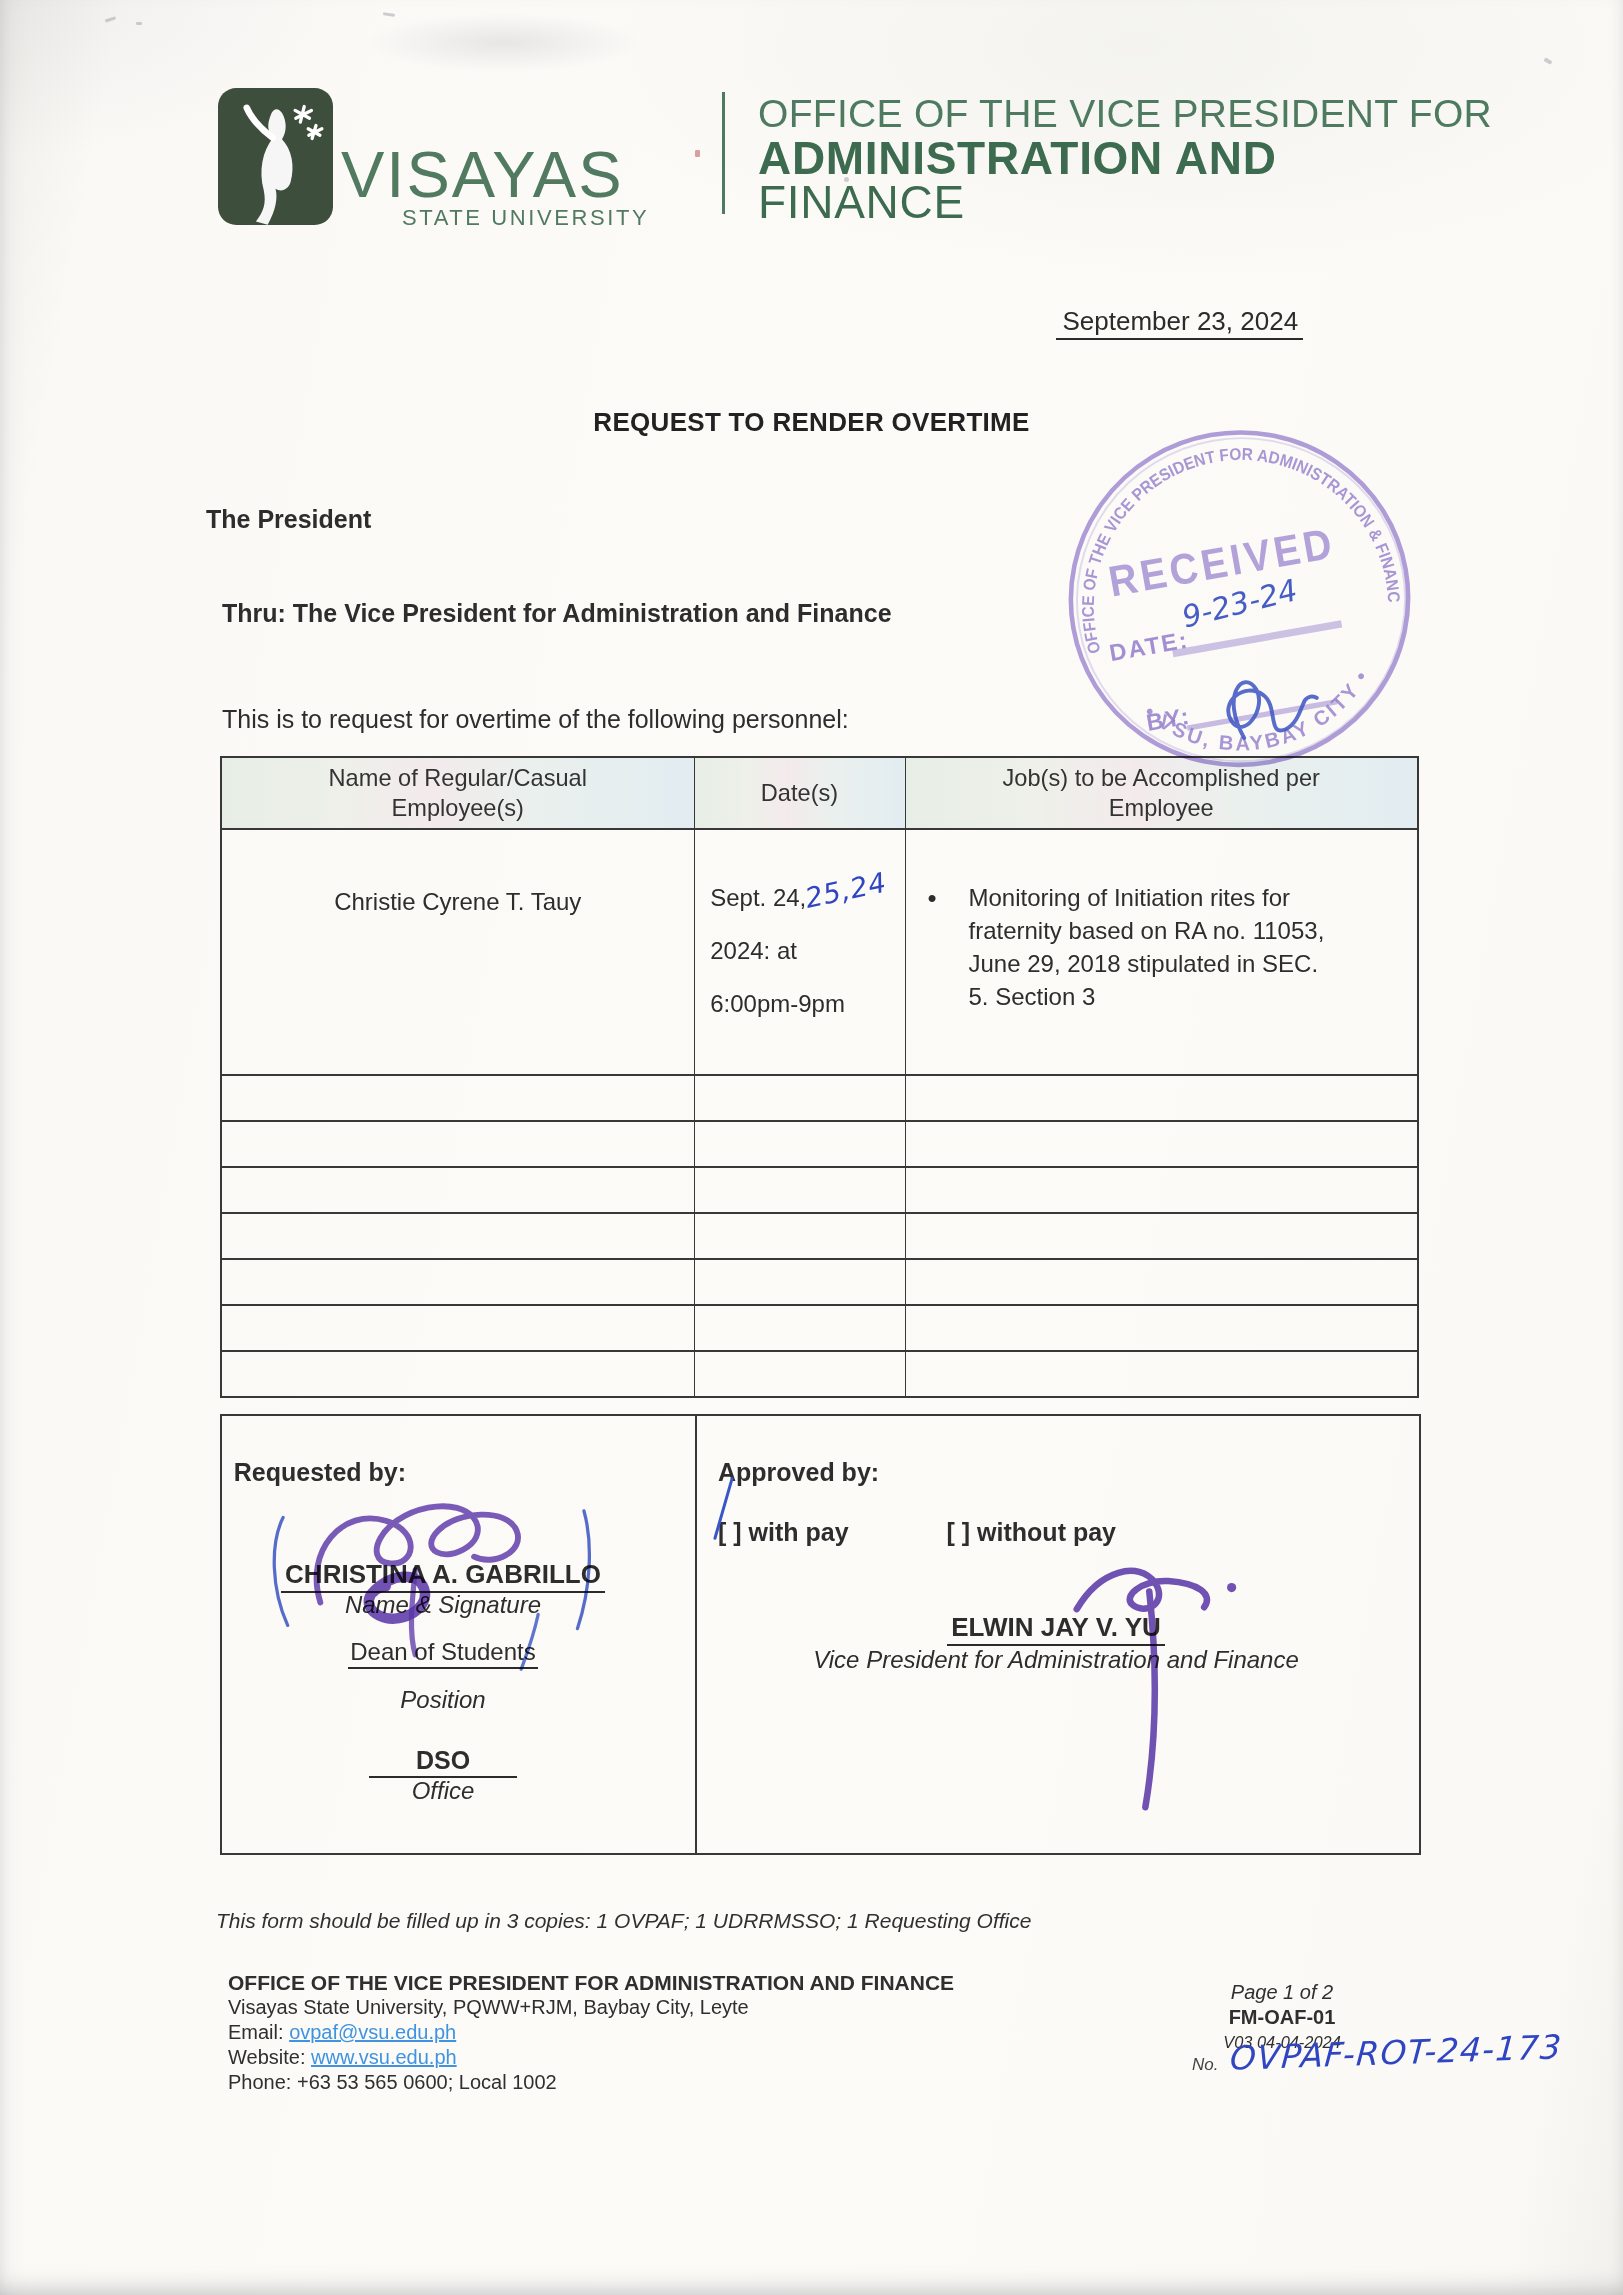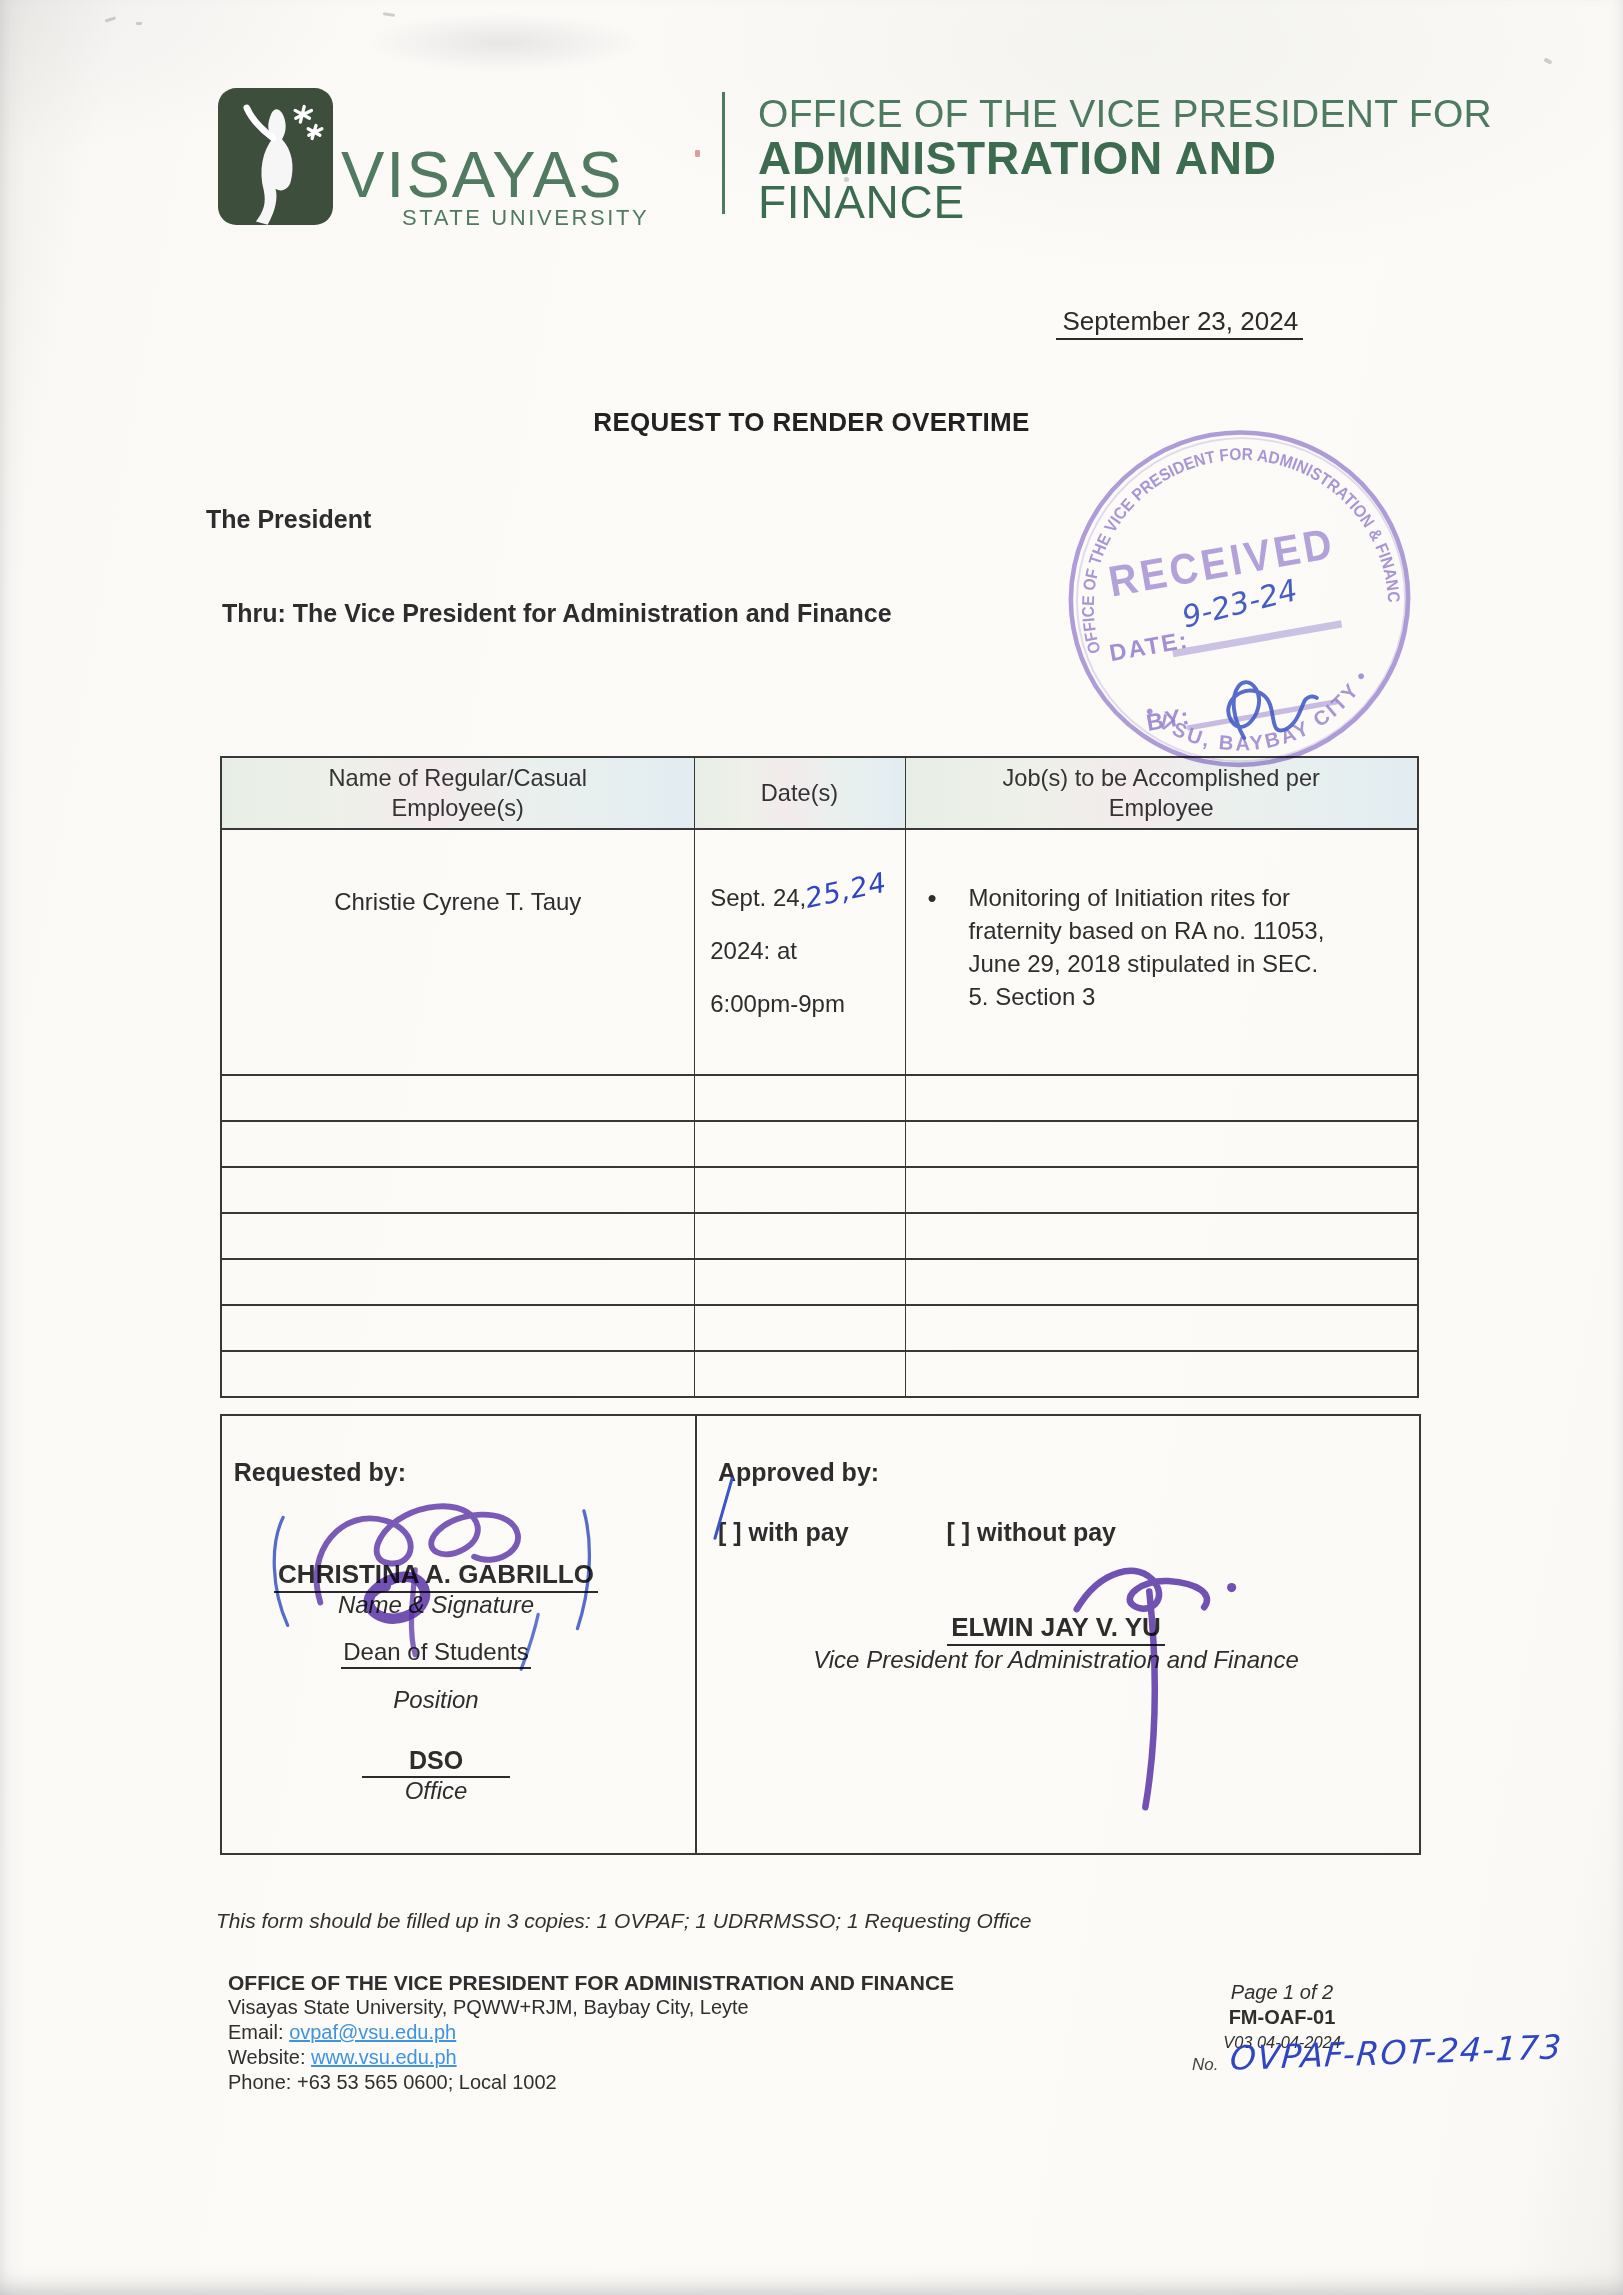--- a/index.html
+++ b/index.html
@@ -50,21 +50,21 @@
   td.cell-job{padding:51px 13px 0 22px;font-size:24px;}
   .job-flex{display:flex;}
   .job-bullet{width:41px;font-size:26px;line-height:35px;}
   .job-text{width:376px;line-height:33px;}
   
   .sig-box{left:220px;top:1414px;width:1197px;height:437px;border:2px solid #383838;}
   .sig-divider{left:473px;top:0;width:2px;height:100%;background:#383838;}
   .sig-label{font-size:25px;font-weight:bold;}
   .req-label{left:11.8px;top:42px;}
   .app-label{left:496px;top:42px;}
-  .cblock-l{left:4px;width:420px;text-align:center;}
+  .cblock-l{left:11px;width:420px;text-align:center;}
   .cblock-r{left:473px;width:722px;text-align:center;}
   .sig-name{font-size:26px;font-weight:bold;border-bottom:2.6px solid #2b2b2b;padding:0 3.9px 1.3px 3.9px;display:inline-block;}
   .sig-cap{font-size:24px;font-style:italic;}
   .sig-pos{font-size:24px;border-bottom:2px solid #2b2b2b;padding:0 2.6px 1.3px 2.6px;display:inline-block;}
   .sig-off{font-size:25px;font-weight:bold;border-bottom:2px solid #2b2b2b;padding:0 47px 1.3px 47px;display:inline-block;}
   .pay-row{left:496px;top:102px;font-size:25px;font-weight:bold;white-space:nowrap;}
   .pay-with{margin-right:98px;}
   .check-slash{left:722px;top:1476px;width:3.3px;height:65px;background:#3a55c8;transform:rotate(16deg);border-radius:2px;z-index:6;}
   
   .note{left:216px;top:1909px;font-size:21px;font-style:italic;color:#303030;}
@@ -112,20 +112,21 @@
   <div class="abs wordsub">STATE UNIVERSITY</div>
   <div class="abs lh-divider"></div>
   <div class="abs office-1">OFFICE OF THE VICE PRESIDENT FOR</div>
   <div class="abs office-2">ADMINISTRATION AND</div>
   <div class="abs office-3">FINANCE</div>
 
   <div class="abs doc-date">September 23, 2024</div>
   <div class="abs doc-title">REQUEST TO RENDER OVERTIME</div>
   <div class="abs line-to">The President</div>
   <div class="abs line-thru">Thru: The Vice President for Administration and Finance</div>
+  <div class="abs line-intro">This is to request for overtime of the following personnel:</div>
 
   <svg class="abs stamp" width="373" height="376" viewBox="0 0 570 575">
     <defs>
       <path id="arcTop" d="M 62 330 A 225 225 0 1 1 508 330" fill="none"></path>
       <path id="arcBot" d="M 82 395 A 228 228 0 0 0 488 395" fill="none"></path>
     </defs>
     <g transform="rotate(-10 285 287)" fill="#8d74cf">
       <ellipse cx="285" cy="287" rx="258" ry="254" fill="none" stroke="#8d74cf" stroke-width="7" opacity=".75"></ellipse>
       <ellipse cx="287" cy="289" rx="251" ry="247" fill="none" stroke="#8d74cf" stroke-width="3" opacity=".25"></ellipse>
       <text font-family="Liberation Sans, sans-serif" font-size="26" font-weight="bold" textLength="785" lengthAdjust="spacingAndGlyphs" opacity=".8">

